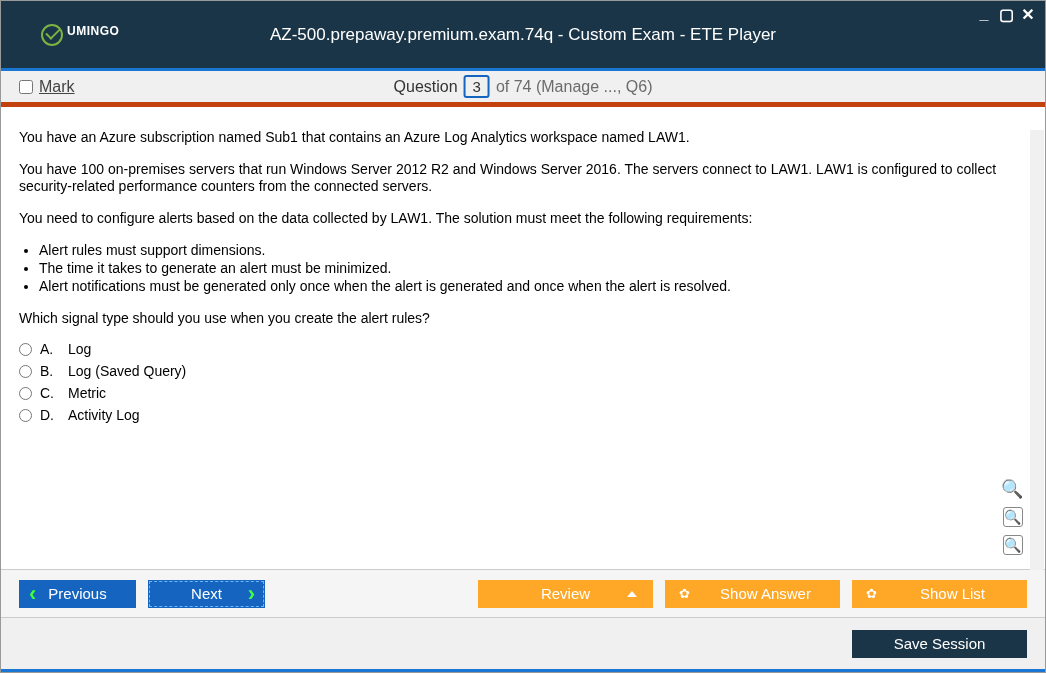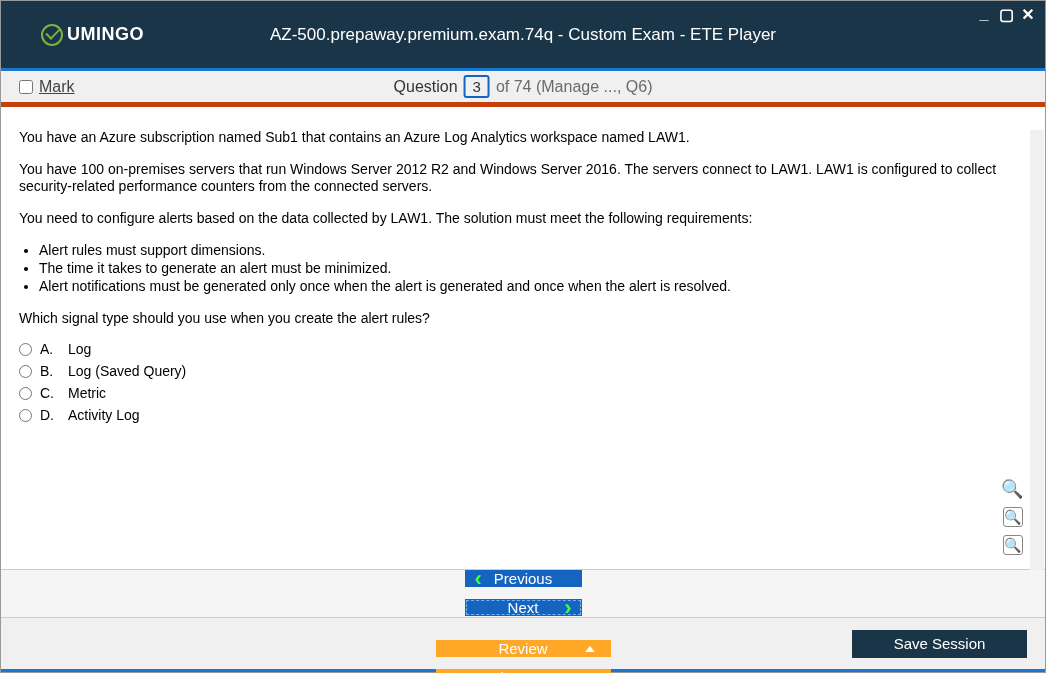--- a/index.html
+++ b/index.html
@@ -1,19 +1,19 @@
 <!DOCTYPE html>
 <html><head>
 <meta charset="utf-8">
 <style>
 * { margin: 0; padding: 0; box-sizing: border-box; }
 body { font-family: Arial, sans-serif; background: #fff; width: 1046px; height: 673px; overflow: hidden; position: relative; }
 .window { width: 1046px; height: 673px; border: 1px solid #999; display: flex; flex-direction: column; background: #fff; }
 .titlebar { height: 67px; background: linear-gradient(to bottom, #1a3547, #1a3547); display: flex; align-items: center; position: relative; color: #fff; }
-.logo { display: flex; margin-left: 40px; font-size: 18px; font-weight: bold; letter-spacing: 0.5px; }
+.logo { display: flex; margin-left: 40px; font-size: 12px; font-weight: bold; letter-spacing: 0.5px; }
 .checkmark-logo { width: 22px; height: 22px; border: 2.5px solid #7cb342; border-radius: 50%; display: flex; align-items: center; justify-content: center; margin-right: 4px; position: relative; }
 .checkmark-logo::after { content: ''; display: block; width: 6px; height: 11px; border: solid #7cb342; border-width: 0 2.5px 2.5px 0; transform: rotate(45deg) translate(-1px, -2px); }
 .title-text { position: absolute; left: 50%; transform: translateX(-50%); font-size: 17px; color: #fff; }
 .window-controls { position: absolute; top: 4px; right: 10px; display: flex; gap: 8px; font-size: 16px; color: #fff; font-weight: bold; }
 .window-controls span { cursor: pointer; width: 14px; text-align: center; }
 .blue-line { height: 3px; background: #1976d2; }
 .question-bar { height: 36px; background: #f0f0f0; display: flex; align-items: center; padding: 0 18px; font-size: 16px; border-bottom: 5px solid #c2410c; }
 .mark-cb { display: flex; align-items: center; gap: 6px; color: #444; }
 .mark-cb input { width: 14px; height: 14px; }
 .mark-cb label { text-decoration: underline; cursor: pointer; }
@@ -25,21 +25,21 @@
 .content p { margin-bottom: 14px; line-height: 1.25; }
 .content ul { margin: 0 0 14px 20px; }
 .content ul li { list-style: disc; line-height: 1.3; }
 .answers { margin-top: 4px; }
 .answer-row { display: flex; align-items: center; gap: 8px; margin-bottom: 6px; font-size: 14px; }
 .answer-row input { margin: 0; }
 .answer-letter { width: 20px; }
 .zoom-tools { position: absolute; right: 22px; bottom: 14px; display: flex; flex-direction: column; gap: 8px; align-items: center; }
 .zoom-tools span { width: 20px; height: 20px; border: 1px solid #888; border-radius: 3px; display: flex; align-items: center; justify-content: center; color: #555; font-size: 14px; cursor: pointer; background: #fff; position: relative; }
 .zoom-tools span.search { border: none; color: #bbb; font-size: 18px; }
-.footer1 { height: 48px; background: #f5f5f5; border-top: 1px solid #ccc; display: flex; align-items: center; padding: 0 18px; gap: 12px; flex-direction: column; }
+.footer1 { height: 48px; background: #f5f5f5; border-top: 1px solid #ccc; display: flex; align-items: center; padding: 0 18px; gap: 12px; }
 .nav-btn { width: 117px; height: 28px; background: #1565c0; color: #fff; border: none; display: flex; align-items: center; justify-content: center; gap: 18px; font-size: 15px; cursor: pointer; position: relative; }
 .nav-btn.prev::before { content: '‹'; color: #3fff3f; font-size: 22px; position: absolute; left: 10px; font-weight: bold; }
 .nav-btn.next { outline: 1.5px dashed #6ab7ff; outline-offset: -2px; }
 .nav-btn.next::after { content: '›'; color: #3fff3f; font-size: 22px; position: absolute; right: 10px; font-weight: bold; }
 .spacer { flex: 1; }
 .orange-btn { height: 28px; background: #ffa726; color: #fff; border: none; font-size: 15px; cursor: pointer; display: flex; align-items: center; justify-content: center; position: relative; }
 .review-btn { width: 175px; }
 .review-btn::after { content: ''; position: absolute; right: 16px; width: 0; height: 0; border-left: 5px solid transparent; border-right: 5px solid transparent; border-bottom: 6px solid #fff; }
 .show-answer-btn { width: 175px; padding-left: 26px; }
 .show-list-btn { width: 175px; padding-left: 26px; }

